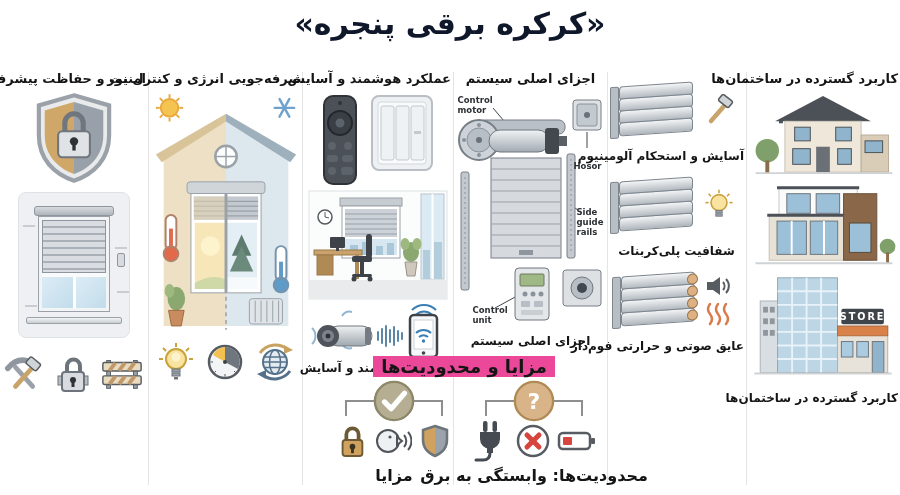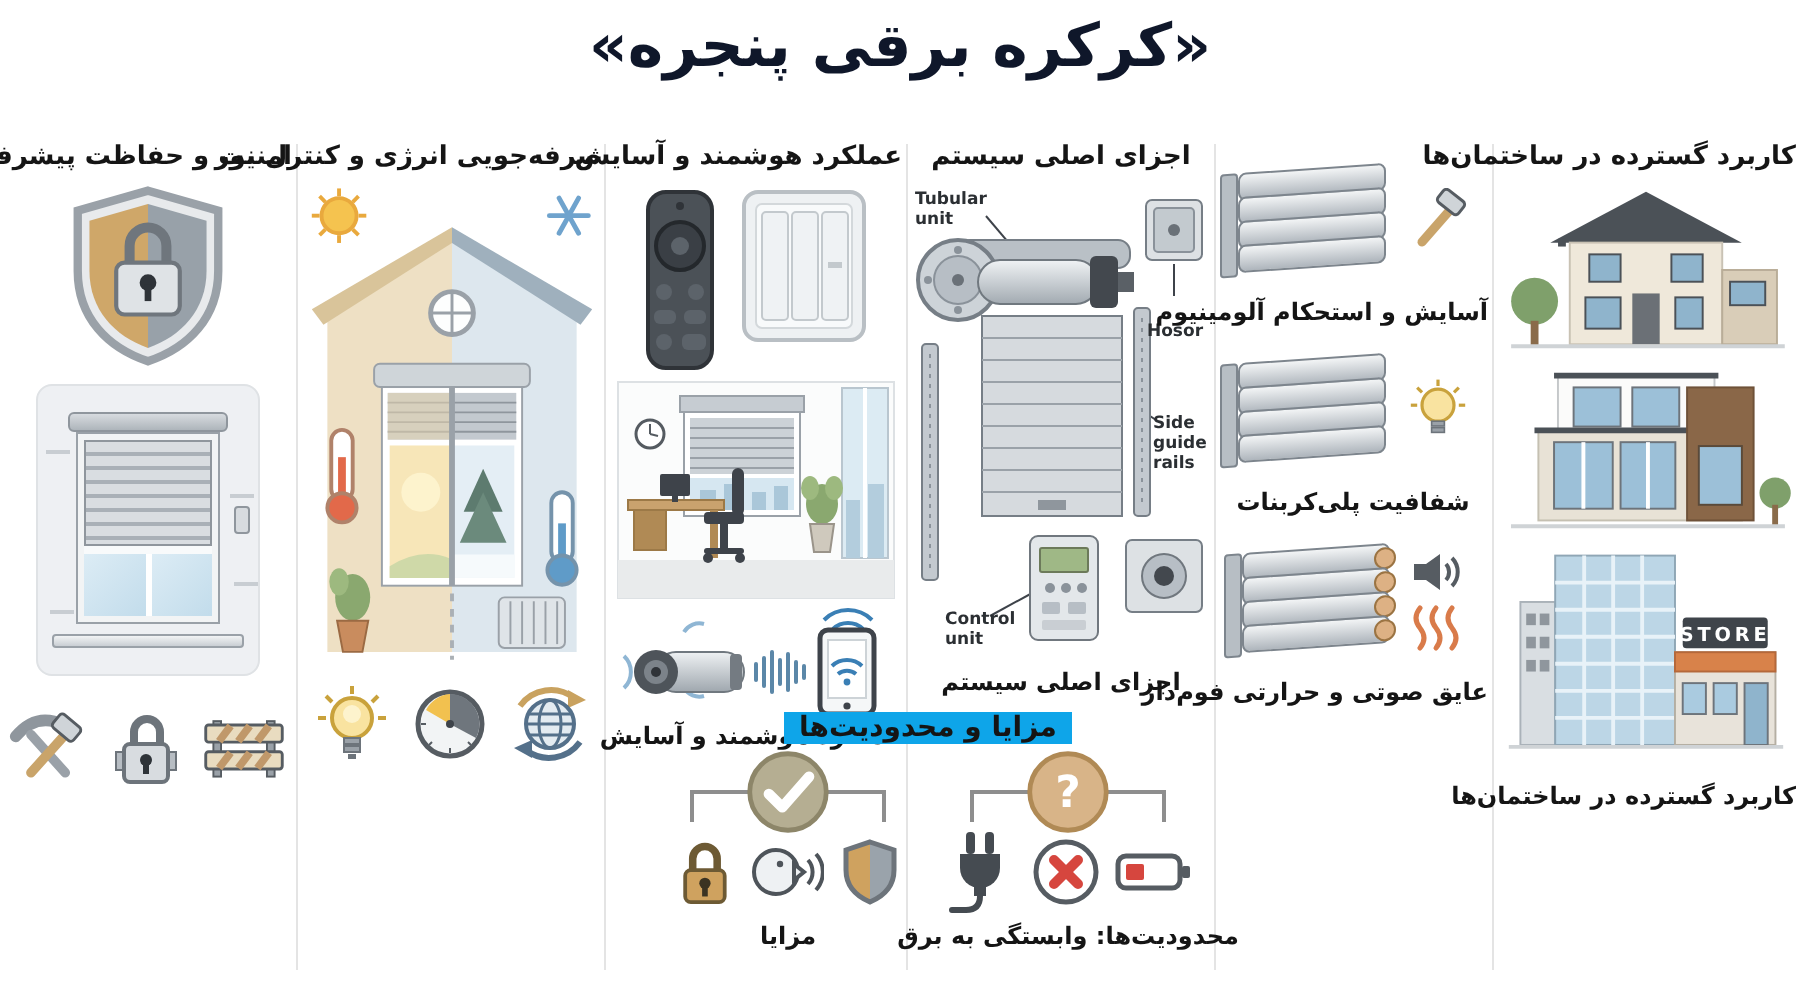--- a/index.html
+++ b/index.html
@@ -30,28 +30,28 @@
 .lbl{position:absolute;font-size:8.5px;font-weight:bold;color:#2b2f33;line-height:1.15;direction:ltr;text-align:left}
 
 .mat-block{display:flex;align-items:center;justify-content:center;gap:10px;margin-top:9px;height:66px}
 .slats{position:relative;width:74px;transform:skewY(-4deg)}
 .slats::before{content:"";position:absolute;left:-9px;top:-2px;bottom:-2px;width:7px;background:#b7bec4;border:1px solid #7d858d;border-radius:2px}
 .slat{position:relative;height:14px;margin-top:-2px;background:linear-gradient(#f3f5f6,#aeb5bc);border:1px solid #7d858d;border-radius:4px}
 .foam .slat::after{content:"";position:absolute;right:-4px;top:1px;width:9px;height:9px;border-radius:50%;background:#ddb184;border:1px solid #9b7443}
 .mat-caption{margin-top:6px}
 
 .proscons{position:absolute;left:328px;top:356px;width:272px}
-.pc-header{position:relative;z-index:2;width:fit-content;margin:0 auto;background:#0ea5e9;padding:0 8px;font-size:14px;font-weight:bold;direction:rtl;white-space:nowrap}
+.pc-header{position:relative;z-index:2;width:fit-content;margin:0 auto;background:#ec4899;padding:0 8px;font-size:18px;font-weight:bold;direction:rtl;white-space:nowrap}
 .pc-groups{display:flex;justify-content:center;gap:8px;margin-top:2px}
 .pc-group{width:132px;display:flex;flex-direction:column;align-items:center}
 .pc-circle{position:relative;z-index:2}
 .bracket{position:relative;width:98px;height:16px;margin-top:-23px;border-left:2px solid #8e8e8e;border-right:2px solid #8e8e8e}
 .bracket::before{content:"";position:absolute;left:0;right:0;top:0;border-top:2px solid #8e8e8e}
 .pc-icons{display:flex;align-items:center;justify-content:center;gap:6px;margin-top:3px;height:44px}
-.pc-caption{margin-top:3px;font-size:12px;font-weight:bold;direction:rtl;white-space:nowrap}
+.pc-caption{margin-top:3px;font-size:16px;font-weight:bold;direction:rtl;white-space:nowrap}
 </style>
 </head>
 <body>
 
 <div class="canvas">
 
   <h1 class="title">«کرکره برقی پنجره»</h1>
 
   <div class="vdiv" style="left:148px"></div>
   <div class="vdiv" style="left:302px"></div>
@@ -395,21 +395,21 @@
           <rect x="64" y="209" width="9" height="6" rx="1" fill="#b7bec5"></rect>
             <rect x="77" y="209" width="9" height="6" rx="1" fill="#b7bec5"></rect>
           <rect x="64" y="218" width="22" height="5" rx="1" fill="#c9ced3"></rect>
         </g>
         <g>
           <rect x="106" y="178" width="38" height="36" rx="3" fill="#dde1e4" stroke="#767e86"></rect>
           <circle cx="125" cy="196" r="11" fill="#b7bec5" stroke="#70777e"></circle>
           <circle cx="125" cy="196" r="5" fill="#43484e"></circle>
         </g>
       </svg>
-      <div class="lbl" style="left:1px;top:4px;width:42px">Tubular unit</div>
+      <div class="lbl" style="left:1px;top:4px;width:42px">Control motor</div>
       <div class="lbl" style="right:0;top:70px;width:34px;text-align:center">Hosor</div>
       <div class="lbl" style="right:0;top:116px;width:28px">Side guide rails</div>
       <div class="lbl" style="left:16px;top:214px;width:40px">Control unit</div>
     </div>
     <div class="caption" style="margin-top:4px">اجزای اصلی سیستم</div>
   </section>
 
   <section class="proscons">
     <div class="pc-header">مزایا و محدودیت‌ها</div>
     <div class="pc-groups">

